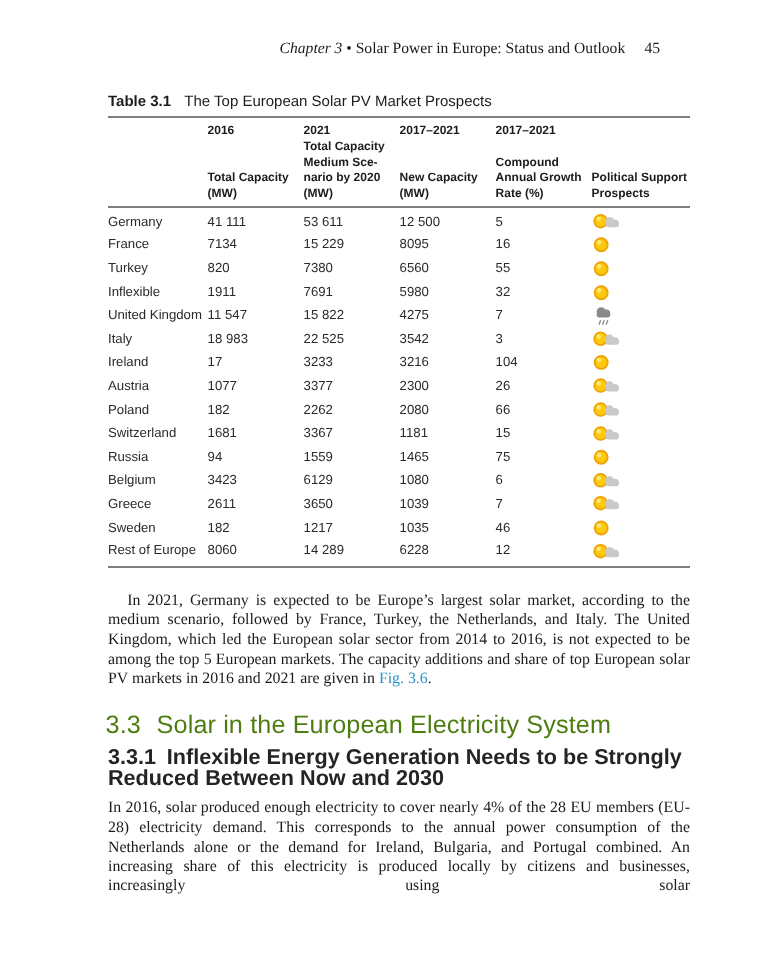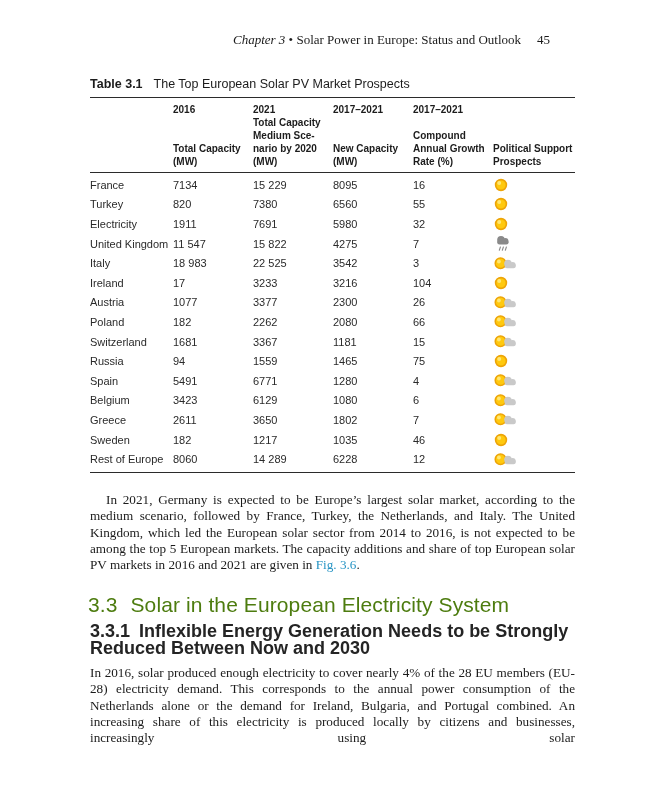--- a/index.html
+++ b/index.html
@@ -109,20 +109,40 @@
 Rate (%)</div>
       </div>
       <div class="th col-c5">
         <div class="th-year"></div>
         <div class="th-label">Political Support
 Prospects</div>
       </div>
     </div>
 
     <div class="tbody">
+  <div class="trow">
+    <div class="td col-c0">Germany</div>
+    <div class="td col-c1">41 111</div>
+    <div class="td col-c2">53 611</div>
+    <div class="td col-c3">12 500</div>
+    <div class="td col-c4">5</div>
+    <div class="td col-c5 icon-cell">
+      <span class="wicon">
+              <svg width="24" height="15" viewBox="0 0 24 15">
+                <circle cx="6.5" cy="7.3" r="5.3" fill="#FFC90E" stroke="#EDA407" stroke-width="1.5"></circle>
+                <circle cx="4.9" cy="5.5" r="1.9" fill="#FFE773"></circle>
+                <g fill="#C9C9C9">
+                  <circle cx="14" cy="7.6" r="3.8"></circle>
+                  <circle cx="18.6" cy="9" r="3"></circle>
+                  <rect x="10.6" y="7.6" width="11.2" height="4.7" rx="2.3"></rect>
+                </g>
+              </svg>
+            </span>
+    </div>
+  </div>
 
   <div class="trow">
     <div class="td col-c0">France</div>
     <div class="td col-c1">7134</div>
     <div class="td col-c2">15 229</div>
     <div class="td col-c3">8095</div>
     <div class="td col-c4">16</div>
     <div class="td col-c5 icon-cell">
       <span class="wicon">
               <svg width="14" height="14" viewBox="0 0 14 14">
@@ -143,21 +163,21 @@
       <span class="wicon">
               <svg width="14" height="14" viewBox="0 0 14 14">
                 <circle cx="7" cy="7" r="5.4" fill="#FFC90E" stroke="#EDA407" stroke-width="1.6"></circle>
                 <circle cx="5.2" cy="5.1" r="2" fill="#FFE773"></circle>
               </svg>
             </span>
     </div>
   </div>
 
   <div class="trow">
-    <div class="td col-c0">Electricity</div>
+    <div class="td col-c0">Inflexible</div>
     <div class="td col-c1">1911</div>
     <div class="td col-c2">7691</div>
     <div class="td col-c3">5980</div>
     <div class="td col-c4">32</div>
     <div class="td col-c5 icon-cell">
       <span class="wicon">
               <svg width="14" height="14" viewBox="0 0 14 14">
                 <circle cx="7" cy="7" r="5.4" fill="#FFC90E" stroke="#EDA407" stroke-width="1.6"></circle>
                 <circle cx="5.2" cy="5.1" r="2" fill="#FFE773"></circle>
               </svg>
@@ -298,40 +318,20 @@
     <div class="td col-c5 icon-cell">
       <span class="wicon">
               <svg width="14" height="14" viewBox="0 0 14 14">
                 <circle cx="7" cy="7" r="5.4" fill="#FFC90E" stroke="#EDA407" stroke-width="1.6"></circle>
                 <circle cx="5.2" cy="5.1" r="2" fill="#FFE773"></circle>
               </svg>
             </span>
     </div>
   </div>
 
-  <div class="trow">
-    <div class="td col-c0">Spain</div>
-    <div class="td col-c1">5491</div>
-    <div class="td col-c2">6771</div>
-    <div class="td col-c3">1280</div>
-    <div class="td col-c4">4</div>
-    <div class="td col-c5 icon-cell">
-      <span class="wicon">
-              <svg width="24" height="15" viewBox="0 0 24 15">
-                <circle cx="6.5" cy="7.3" r="5.3" fill="#FFC90E" stroke="#EDA407" stroke-width="1.5"></circle>
-                <circle cx="4.9" cy="5.5" r="1.9" fill="#FFE773"></circle>
-                <g fill="#C9C9C9">
-                  <circle cx="14" cy="7.6" r="3.8"></circle>
-                  <circle cx="18.6" cy="9" r="3"></circle>
-                  <rect x="10.6" y="7.6" width="11.2" height="4.7" rx="2.3"></rect>
-                </g>
-              </svg>
-            </span>
-    </div>
-  </div>
 
   <div class="trow">
     <div class="td col-c0">Belgium</div>
     <div class="td col-c1">3423</div>
     <div class="td col-c2">6129</div>
     <div class="td col-c3">1080</div>
     <div class="td col-c4">6</div>
     <div class="td col-c5 icon-cell">
       <span class="wicon">
               <svg width="24" height="15" viewBox="0 0 24 15">
@@ -344,21 +344,21 @@
                 </g>
               </svg>
             </span>
     </div>
   </div>
 
   <div class="trow">
     <div class="td col-c0">Greece</div>
     <div class="td col-c1">2611</div>
     <div class="td col-c2">3650</div>
-    <div class="td col-c3">1802</div>
+    <div class="td col-c3">1039</div>
     <div class="td col-c4">7</div>
     <div class="td col-c5 icon-cell">
       <span class="wicon">
               <svg width="24" height="15" viewBox="0 0 24 15">
                 <circle cx="6.5" cy="7.3" r="5.3" fill="#FFC90E" stroke="#EDA407" stroke-width="1.5"></circle>
                 <circle cx="4.9" cy="5.5" r="1.9" fill="#FFE773"></circle>
                 <g fill="#C9C9C9">
                   <circle cx="14" cy="7.6" r="3.8"></circle>
                   <circle cx="18.6" cy="9" r="3"></circle>
                   <rect x="10.6" y="7.6" width="11.2" height="4.7" rx="2.3"></rect>

